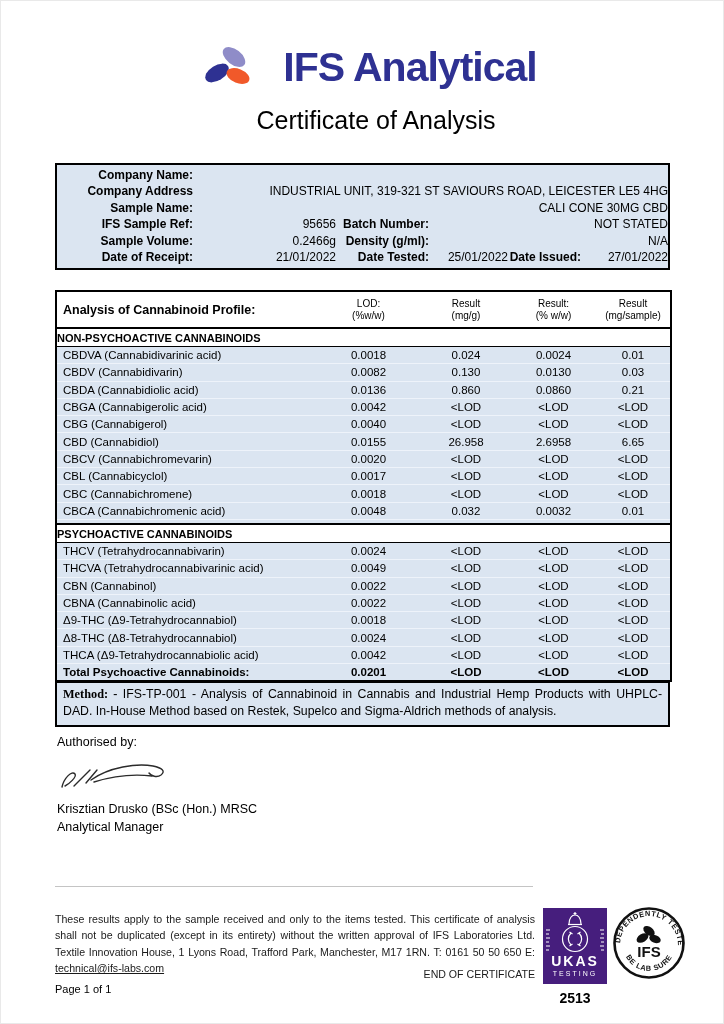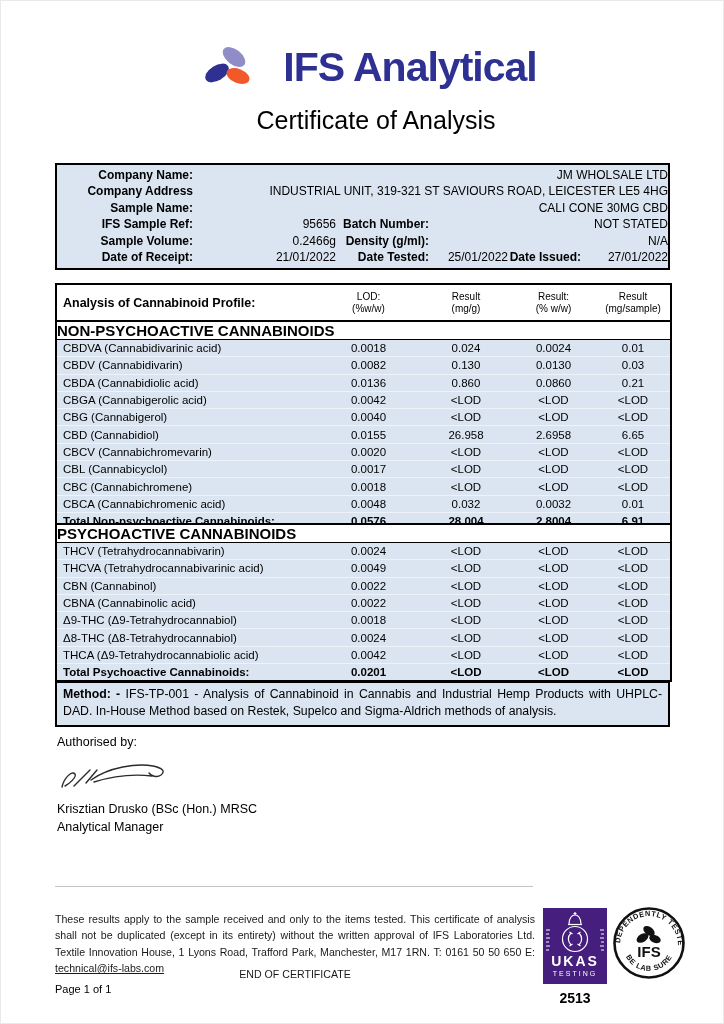--- a/index.html
+++ b/index.html
@@ -16,47 +16,47 @@
   .info-table{
     position:absolute;left:55px;top:163px;width:611px;
     background:#dbe5f1;border:2px solid #000;padding:2px 0 3px 0;font-size:12px;
   }
   .info-row{display:grid;grid-template-columns:130px 143px 93px 79px 73px 1fr;line-height:16.4px;padding-left:6px;text-align:right;}
   .info-label{font-weight:bold;}
   .span-rest{grid-column:2 / -1;}
   .span-2end{grid-column:4 / -1;}
   
   table.analysis{border-collapse:collapse;width:615px;table-layout:fixed;font-size:11.5px;}
-  .tbl1{position:absolute;left:55px;top:283px;}
+  .tbl1{position:absolute;left:55px;top:290px;}
   .tbl2{position:absolute;left:55px;top:523px;}
   table.analysis{border:2px solid #000;}
   table.analysis th,table.analysis td{padding:0;margin:0;}
   .main-head th{background:#fff;border-bottom:2px solid #000;vertical-align:middle;height:35px;}
   .main-head .ttl{text-align:left;padding-left:6px;font-size:12.5px;font-weight:bold;}
   .col-head{text-align:center;font-weight:normal;font-size:10px;line-height:1.15;}
-  .sec-head td{background:#fff;font-weight:bold;font-size:15px;border-bottom:1px solid #000;height:17px;padding-left:6px;}
+  .sec-head td{background:#fff;font-weight:bold;font-size:11px;border-bottom:1px solid #000;height:17px;padding-left:6px;}
   tr.data td{background:#dbe5f1;height:16.3px;border-bottom:1px solid #eef3fa;}
   tr.data td.name{padding-left:6px;text-align:left;}
   tr.data td.val{text-align:center;}
   tr.total td{font-weight:bold;margin-left:36px;}
   
   .method{
     position:absolute;left:55px;top:681px;width:599px;background:#dbe5f1;border:2px solid #000;
     padding:3px 6px 5px 6px;font-size:12.3px;line-height:1.38;text-align:justify;
   }
-  .method b{font-weight:bold;}
+  .method b{font-weight:bold;font-family:Liberation Serif, serif;}
   
   .authorised{position:absolute;left:57px;top:735px;font-size:12.5px;}
   .signature{position:absolute;left:57px;top:753px;}
   .signatory{position:absolute;left:57px;top:801px;font-size:12.5px;line-height:1.42;}
   
   .divider{position:absolute;left:55px;top:886px;width:478px;border-top:1px solid #c4c4c4;}
   .disclaimer{position:absolute;left:55px;top:911px;width:480px;font-size:10.6px;line-height:1.55;text-align:justify;color:#1a1a1a;}
   .disclaimer a{color:#1a1a1a;text-decoration:underline;}
-  .endcert{position:absolute;left:55px;top:968px;width:480px;text-align:center;font-size:10.6px;color:#1a1a1a;}
+  .endcert{position:absolute;left:55px;top:968px;width:480px;text-align:right;font-size:10.6px;color:#1a1a1a;}
   .pageno{position:absolute;left:55px;top:983px;font-size:11px;}
   .ukas{position:absolute;left:542px;top:908px;width:66px;text-align:center;}
   .ukas-num{font-size:14px;font-weight:bold;margin-top:2px;}
   .ifs-badge{position:absolute;left:612px;top:906px;}
 </style>
 </head>
 <body>
 
 <div class="page">
 
@@ -66,21 +66,20 @@
       <ellipse cx="14" cy="29" rx="13" ry="7.5" fill="#2e3192" transform="rotate(-32 14 29)"></ellipse>
       <ellipse cx="35" cy="32" rx="12" ry="7" fill="#f1592a" transform="rotate(22 35 32)"></ellipse>
     </svg>
     <span class="brand-text">IFS Analytical</span>
   </div>
   <div class="doc-title">Certificate of Analysis</div>
 
   <div class="info-table">
     <div class="info-row">
       <span class="info-label">Company Name:</span>
-      <span class="span-rest">JM WHOLSALE LTD</span>
     </div>
     <div class="info-row">
       <span class="info-label">Company Address</span>
       <span class="span-rest">INDUSTRIAL UNIT, 319-321 ST SAVIOURS ROAD, LEICESTER LE5 4HG</span>
     </div>
     <div class="info-row">
       <span class="info-label">Sample Name:</span>
       <span class="span-rest">CALI CONE 30MG CBD</span>
     </div>
     <div class="info-row">

